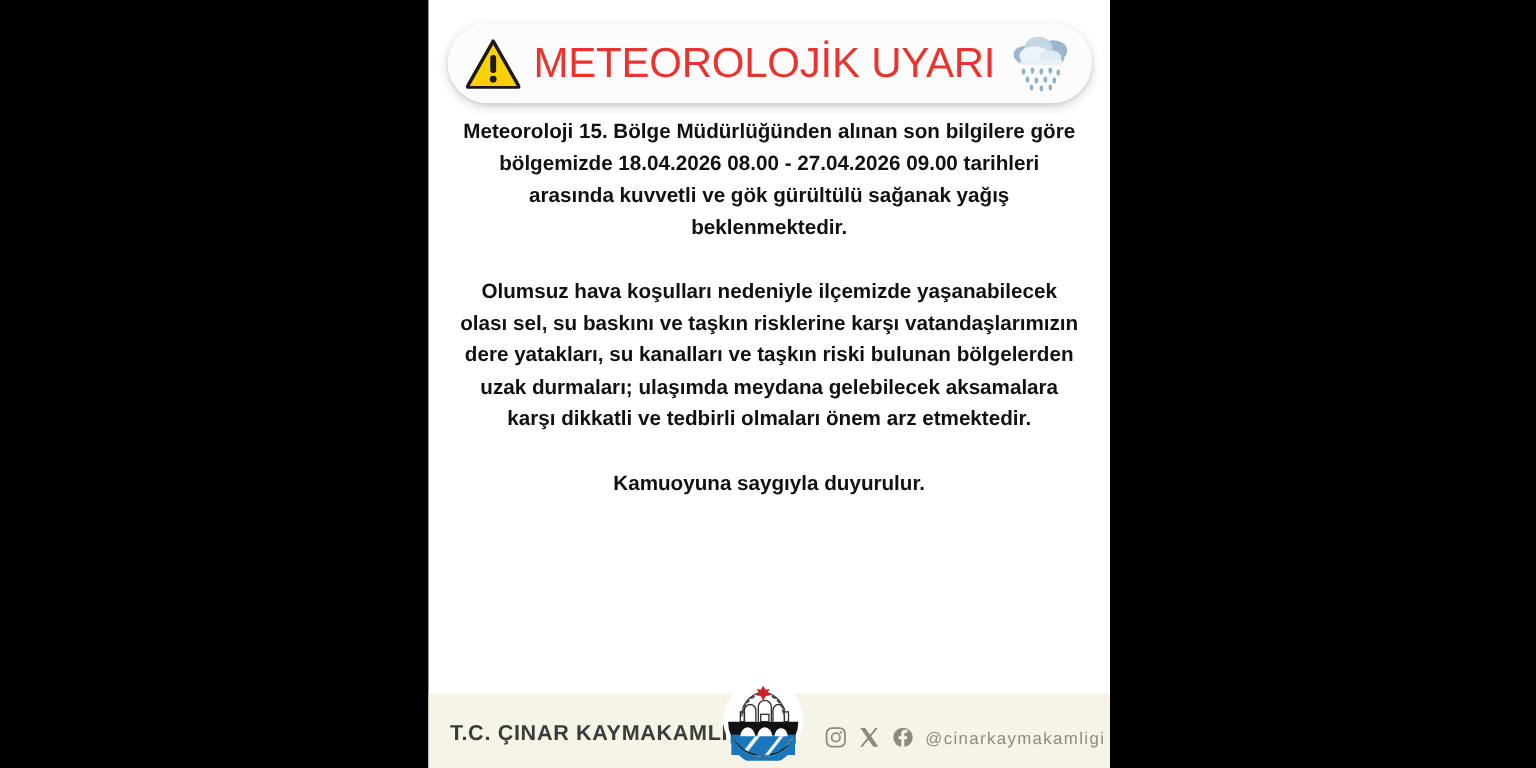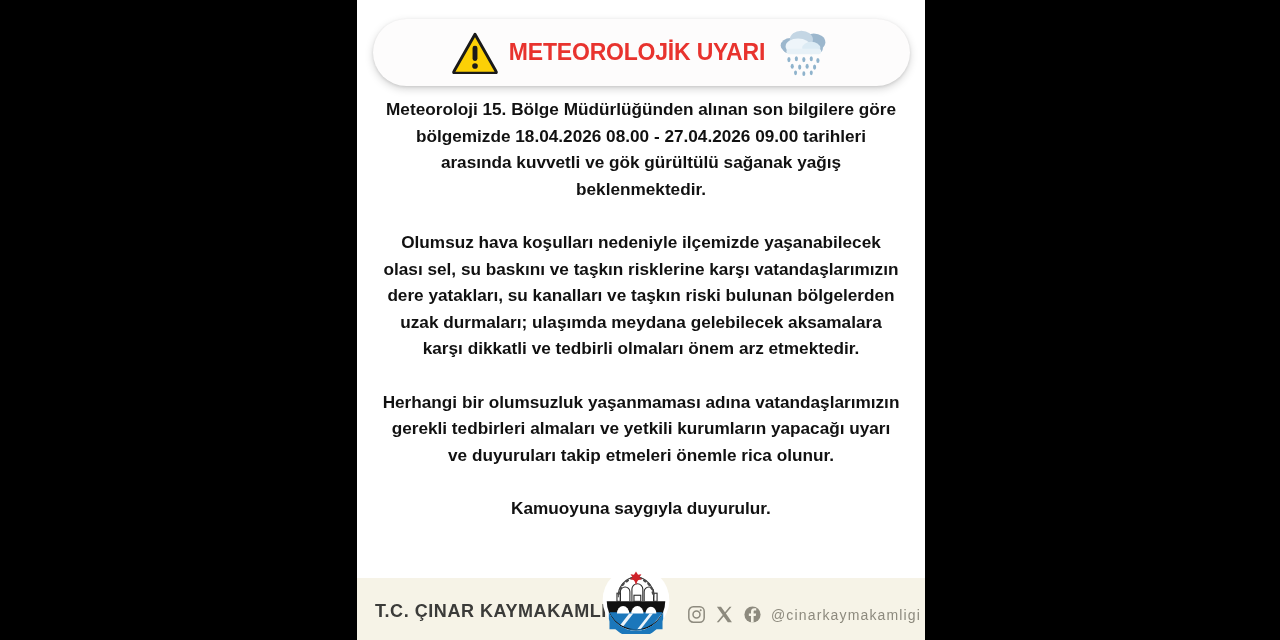--- a/index.html
+++ b/index.html
@@ -52,22 +52,22 @@
     display: flex;
     align-items: center;
     justify-content: center;
     gap: 11px;
     box-sizing: border-box;
   }
   .warn-icon { width: 46px; height: 42px; flex: none; display:block; }
   .rain-icon { width: 54px; height: 48px; flex: none; display:block; }
   .header-title {
     color: #e8332e;
-    font-size: 23px;
-    font-weight: bold;
+    font-size: 35px;
+    font-weight: normal;
     letter-spacing: -0.2px;
     white-space: nowrap;
     line-height: 1;
     font-family: "Liberation Sans", "DejaVu Sans", sans-serif;
   }
 
   
   .body-text {
     position: absolute;
     left: 24px;
@@ -182,21 +182,20 @@
             <ellipse cx="42" cy="53" rx="1.8" ry="2.9"></ellipse>
           </g>
         </svg>
 
       </div>
     </div>
 
     <div class="body-text">
       <p>Meteoroloji 15. Bölge Müdürlüğünden alınan son bilgilere göre bölgemizde 18.04.2026 08.00 - 27.04.2026 09.00 tarihleri arasında kuvvetli ve gök gürültülü sağanak yağış beklenmektedir.</p>
       <p>Olumsuz hava koşulları nedeniyle ilçemizde yaşanabilecek olası sel, su baskını ve taşkın risklerine karşı vatandaşlarımızın dere yatakları, su kanalları ve taşkın riski bulunan bölgelerden uzak durmaları; ulaşımda meydana gelebilecek aksamalara karşı dikkatli ve tedbirli olmaları önem arz etmektedir.</p>
-      <p>Herhangi bir olumsuzluk yaşanmaması adına vatandaşlarımızın gerekli tedbirleri almaları ve yetkili kurumların yapacağı uyarı ve duyuruları takip etmeleri önemle rica olunur.</p>
       <p>Kamuoyuna saygıyla duyurulur.</p>
     </div>
 
     <div class="footer-band"></div>
 
     <div class="footer-row">
 
       <span class="footer-org">T.C. ÇINAR KAYMAKAMLIĞI</span>
 
       <svg class="footer-logo" viewBox="0 0 100 100">

